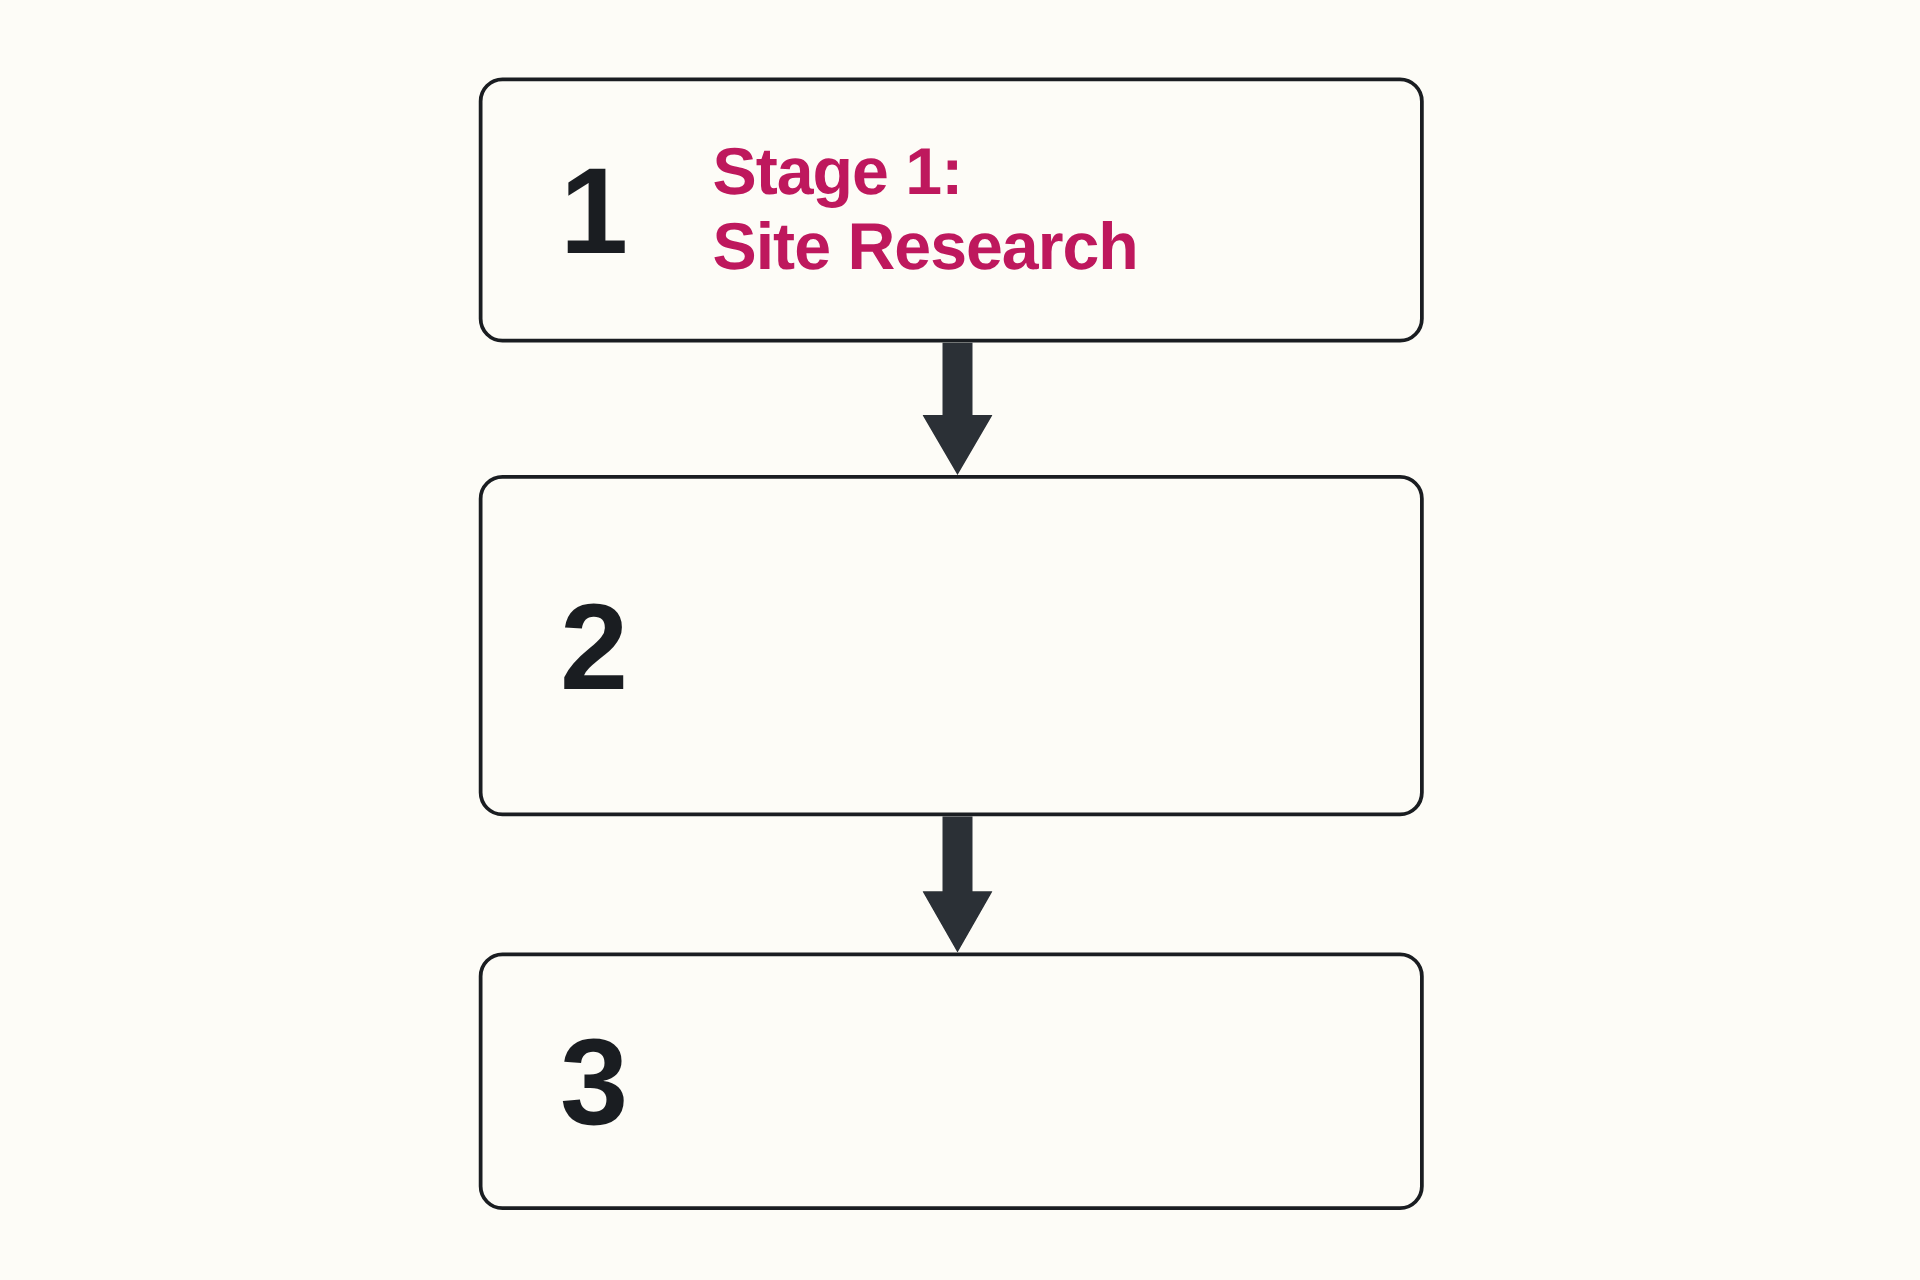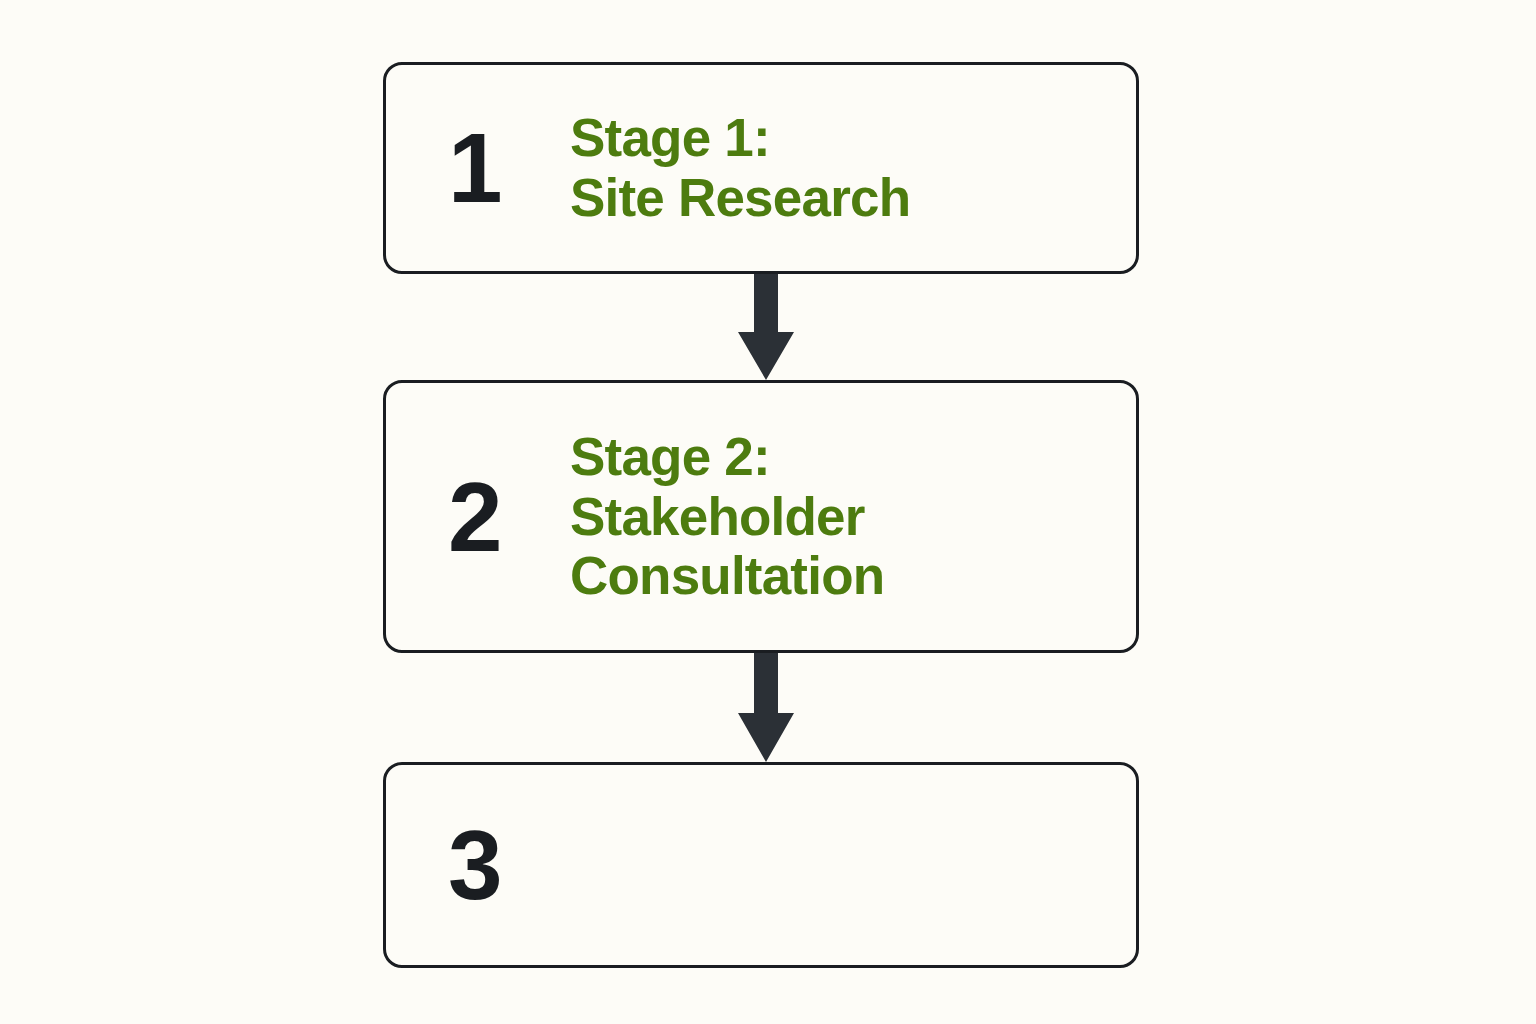--- a/index.html
+++ b/index.html
@@ -49,21 +49,21 @@
     color: #1A1D21;
     letter-spacing: -0.01em;
     text-align: left;
   }
 
   .stage-label {
     flex: 1 1 auto;
     font-size: 53px;
     font-weight: 700;
     line-height: 1.13;
-    color: #4d7c0f;
+    color: #be185d;
     letter-spacing: -0.015em;
     white-space: pre-line;
     padding-right: 8px;
   }
 
   
   .connector-arrow {
     position: absolute;
     left: 738px;
     width: 56px;
@@ -86,23 +86,20 @@
   </div>
 
   <div class="connector-arrow" id="connector-arrow-1">
     <svg viewBox="0 0 56 106" preserveAspectRatio="none" aria-hidden="true">
       <path d="M16,0 L40,0 L40,58 L56,58 L28,106 L0,58 L16,58 Z" fill="#2B3036"></path>
     </svg>
   </div>
 
   <div class="stage-box" id="stage-box-2">
     <div class="stage-number">2</div>
-    <div class="stage-label">Stage 2:
-Stakeholder
-Consultation</div>
   </div>
 
   <div class="connector-arrow" id="connector-arrow-2">
     <svg viewBox="0 0 56 109" preserveAspectRatio="none" aria-hidden="true">
       <path d="M16,0 L40,0 L40,60 L56,60 L28,109 L0,60 L16,60 Z" fill="#2B3036"></path>
     </svg>
   </div>
 
   <div class="stage-box" id="stage-box-3">
     <div class="stage-number">3</div>

